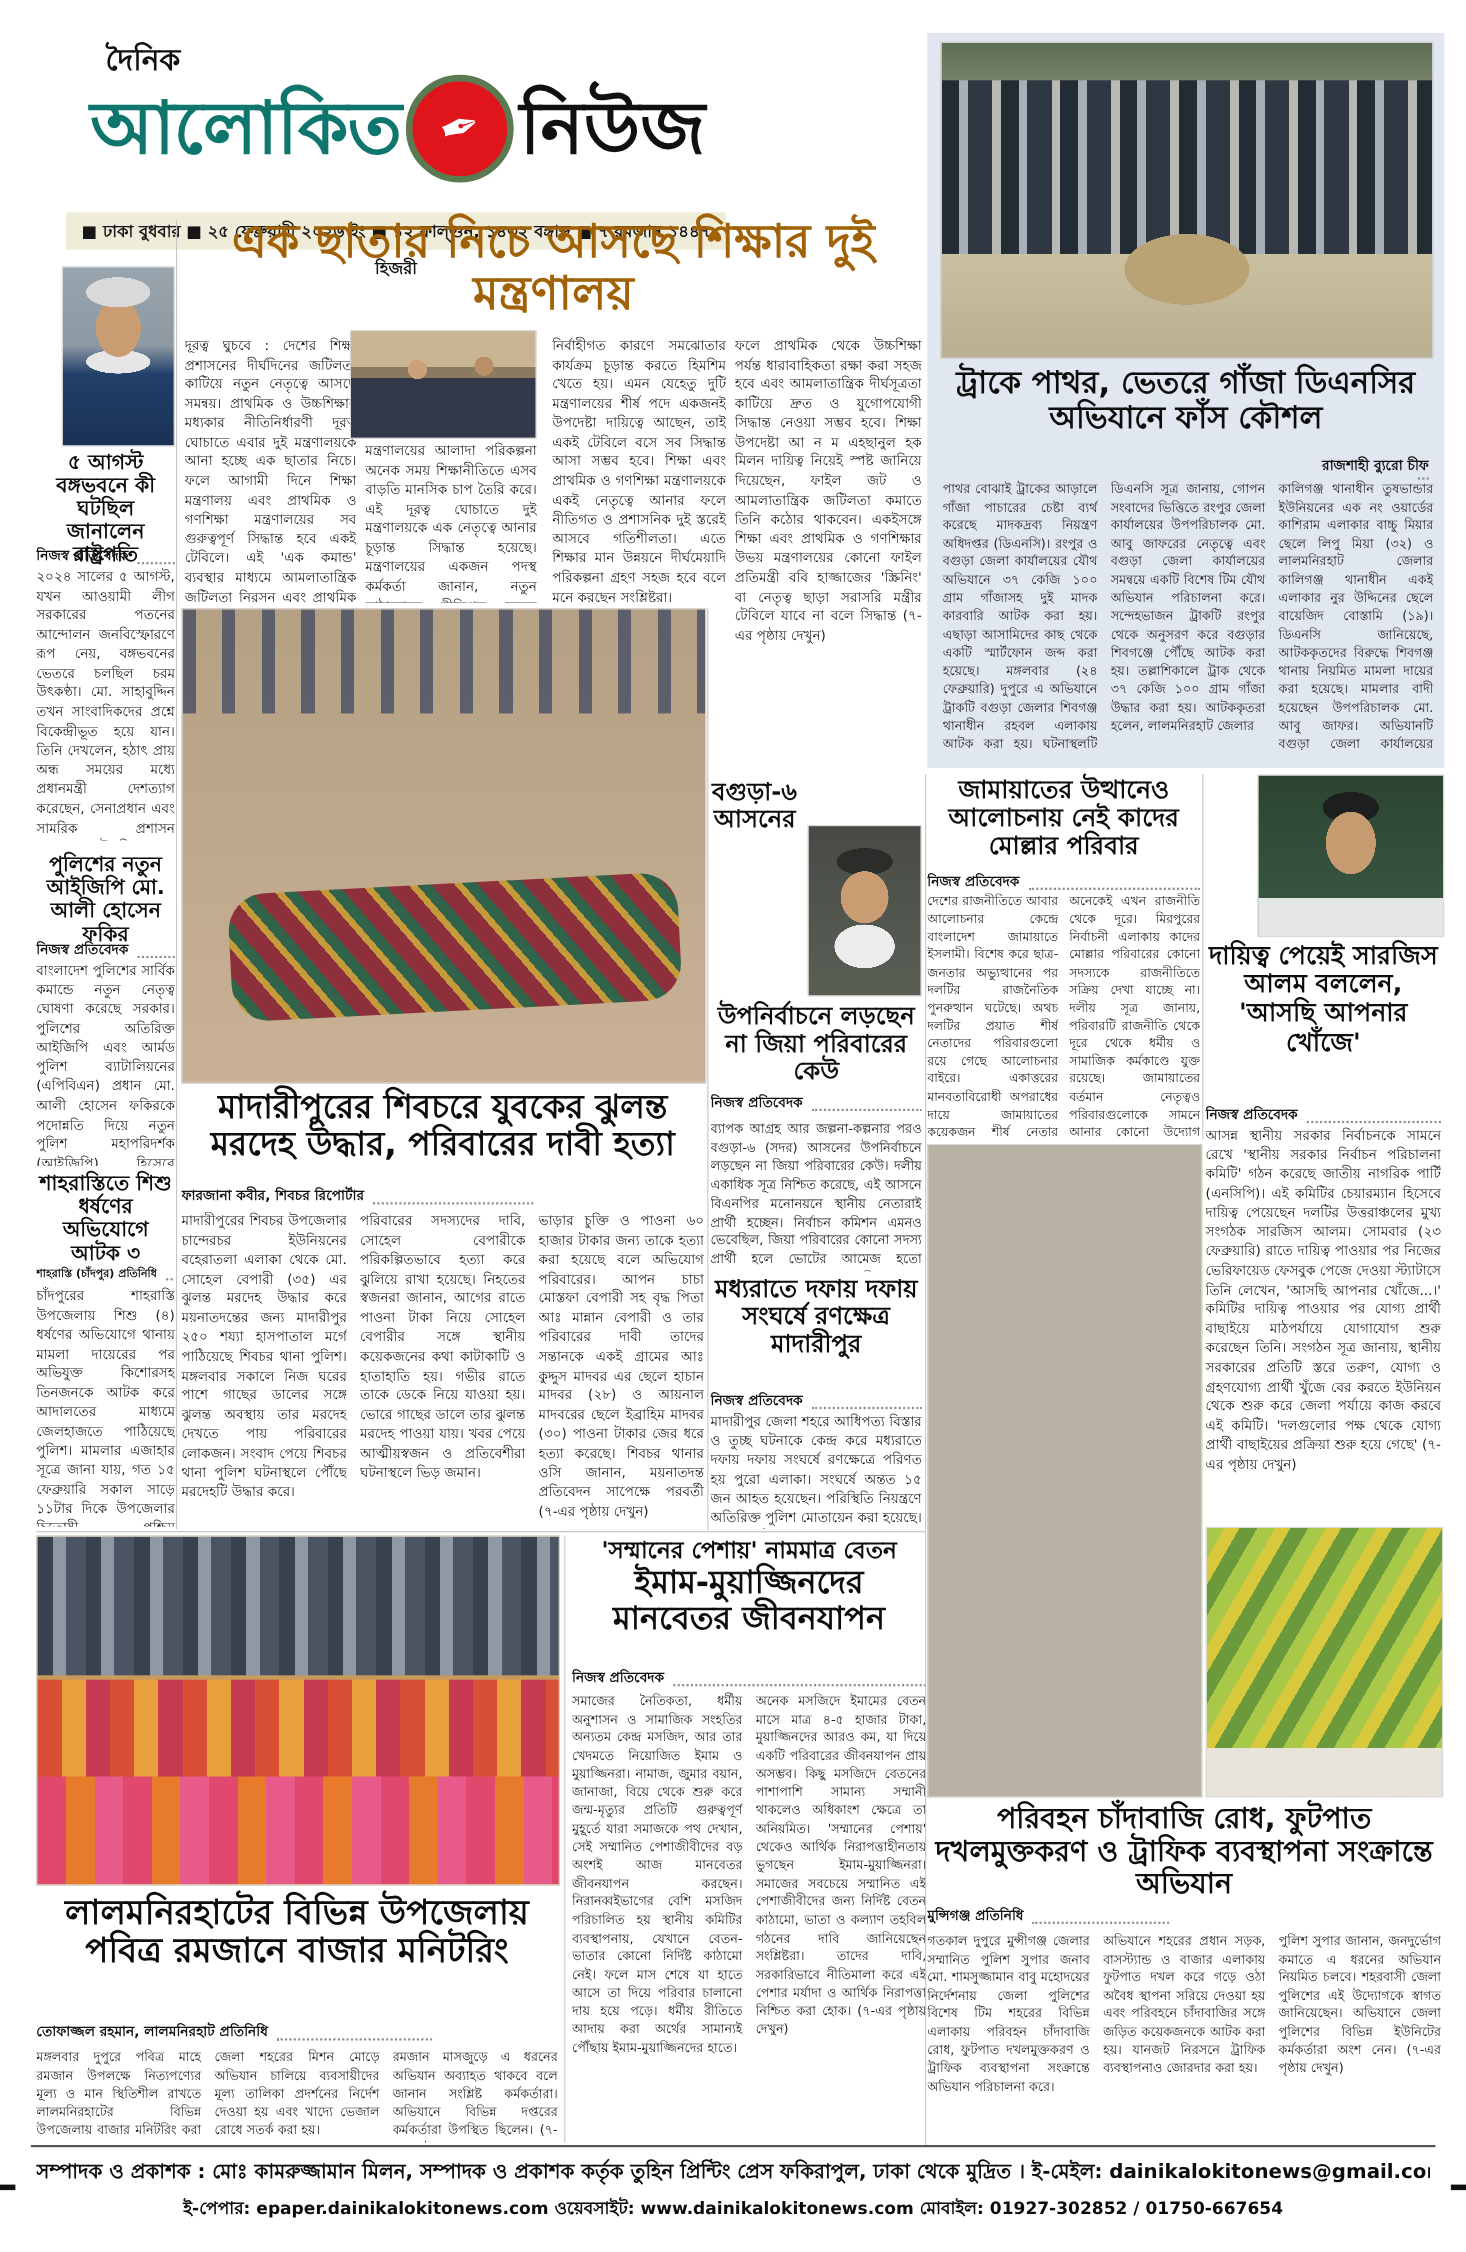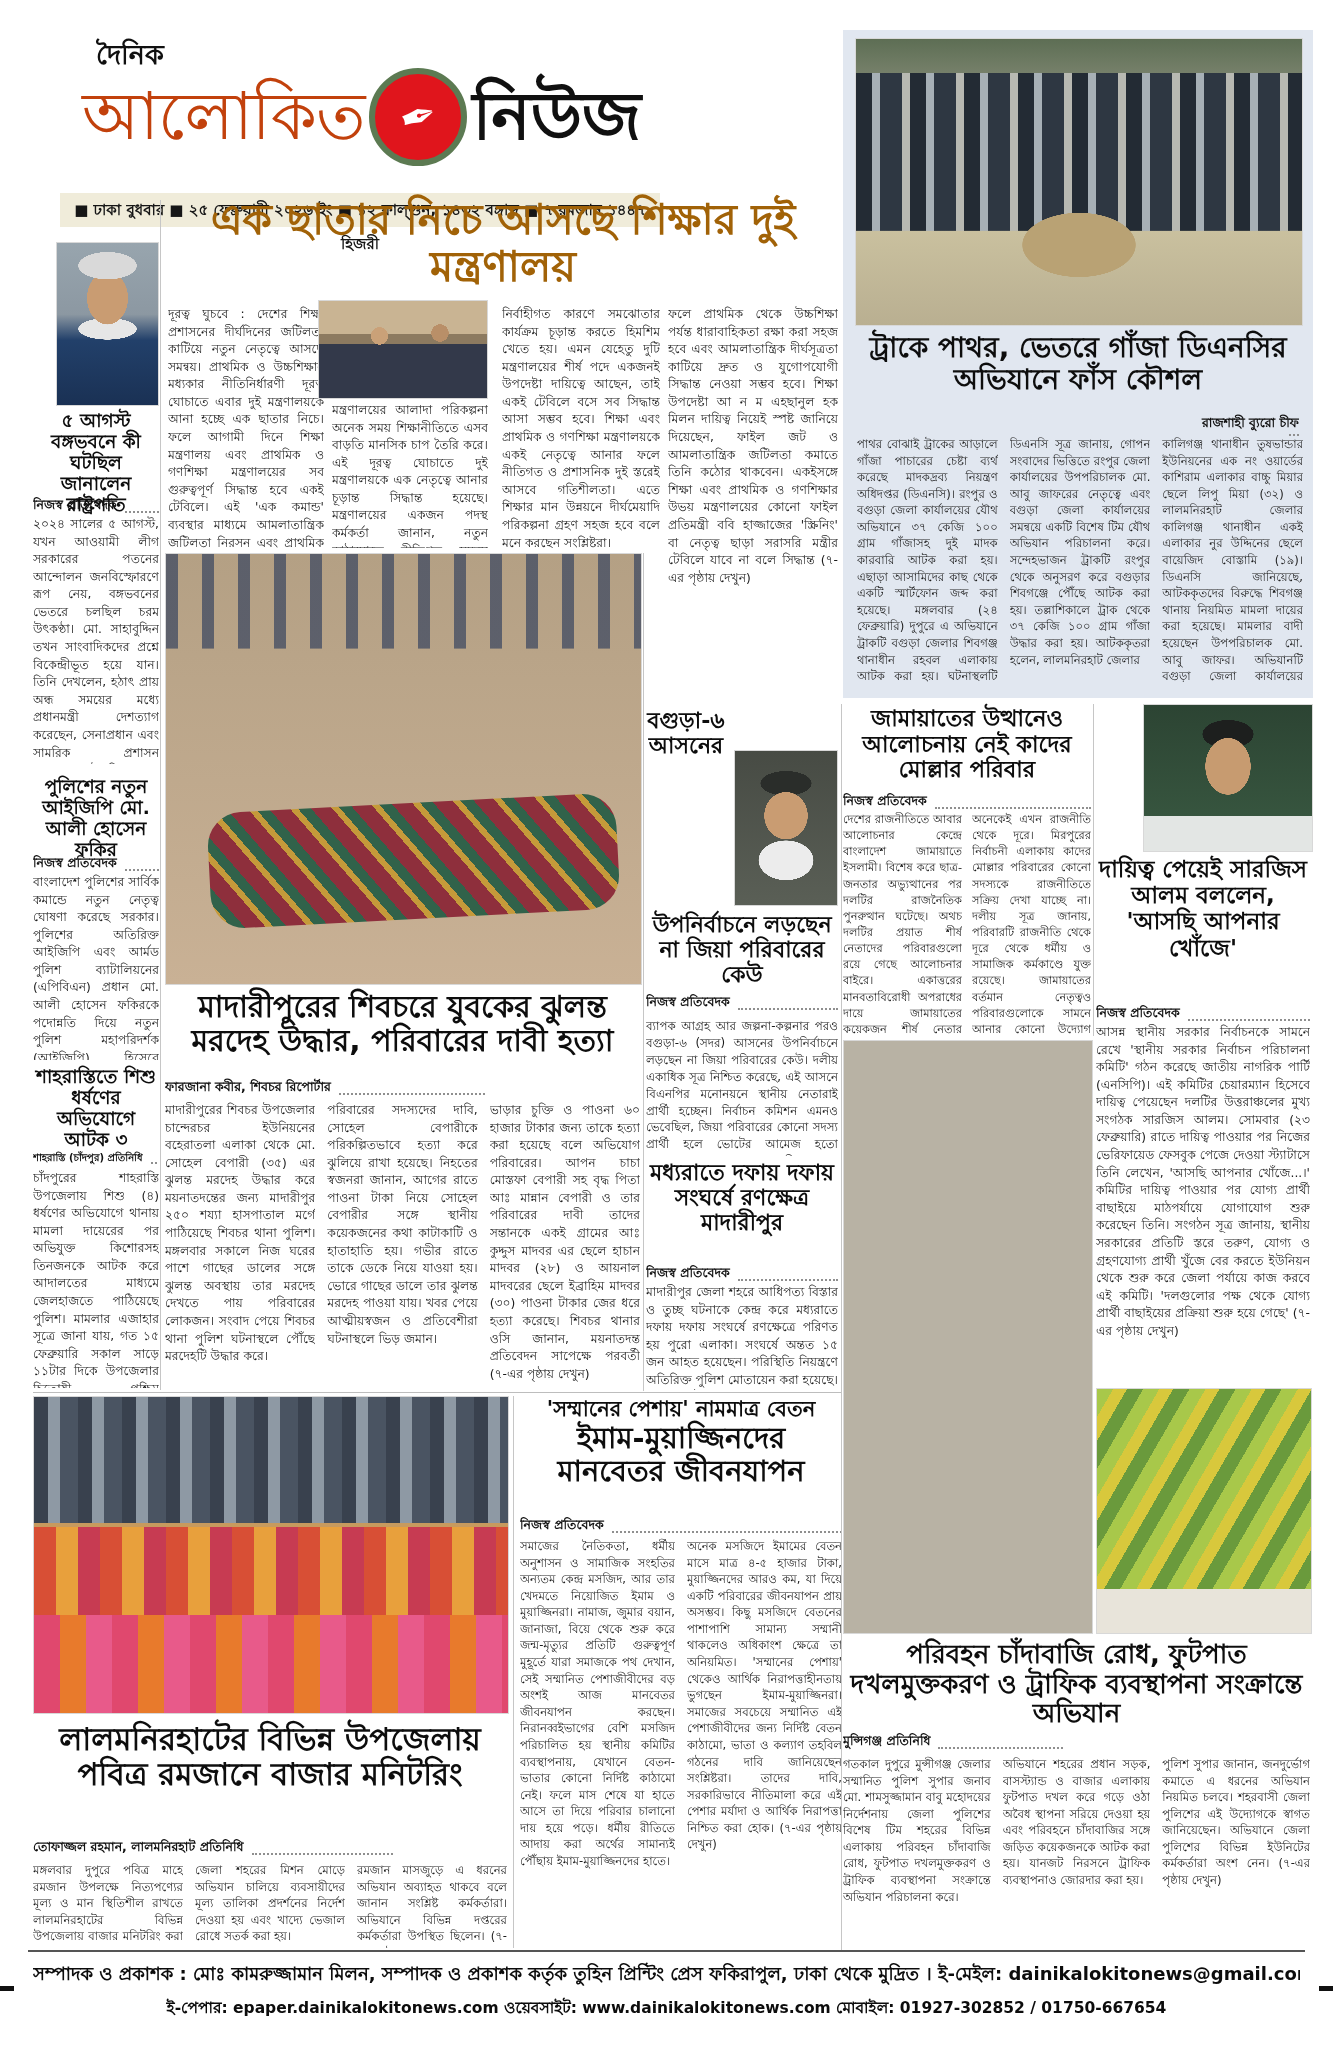--- a/index.html
+++ b/index.html
@@ -60,21 +60,21 @@
     repeating-linear-gradient(0deg,#a8c84a 0 10px,#6a9a3c 10px 20px),
     repeating-linear-gradient(90deg, rgba(30,34,40,.85) 0 15px, transparent 15px 36px),
     linear-gradient(180deg,#c3b astian 0,#c3b894 0 68%,#9aa0a4 68%,#8a9094 100%);
     background-size:100% 100%,26% 34%,100% 52%,100% 100%;
     background-position:0 0,100% 100%,0 58%,0 0;background-repeat:no-repeat;}
   #ph-produce{background:
     linear-gradient(0deg,#e8e4da 0 18%, transparent 18%),
     repeating-linear-gradient(120deg,#a8c84a 0 14px,#d8c83c 14px 26px,#6a9a3c 26px 40px);}
   
   #mh-row{display:flex;align-items:center;}
-  .mh-red{font-size:66px;font-weight:normal;color:#c2410c;letter-spacing:-1px;line-height:1;}
+  .mh-red{font-size:66px;font-weight:bold;color:#0f766e;letter-spacing:-1px;line-height:1;}
   .mh-black{font-size:66px;font-weight:bold;color:#101010;line-height:1;}
   #logo{width:86px;height:86px;border-radius:50%;background:#e0151c;border:6px solid #5c7a52;
         display:flex;align-items:center;justify-content:center;margin:0 5px;flex:none;}
   #logo .pen{color:#fff;font-size:44px;transform:rotate(-18deg);line-height:1;}
   #dateline{background:#f0ecda;font-weight:bold;font-size:15px;text-align:center;line-height:34px;color:#161616;}
   #dnc-panel{background:#e1e7f0;}
   .float-ph{float:right;width:102px;height:154px;margin:42px 0 6px 8px;border:1px solid #d8d8d8;position:relative;}
   .regmark{position:absolute;height:5px;background:#111;}
   .foot{font-weight:bold;text-align:center;color:#0c0c0c;white-space:nowrap;overflow:hidden;}
 </style>

